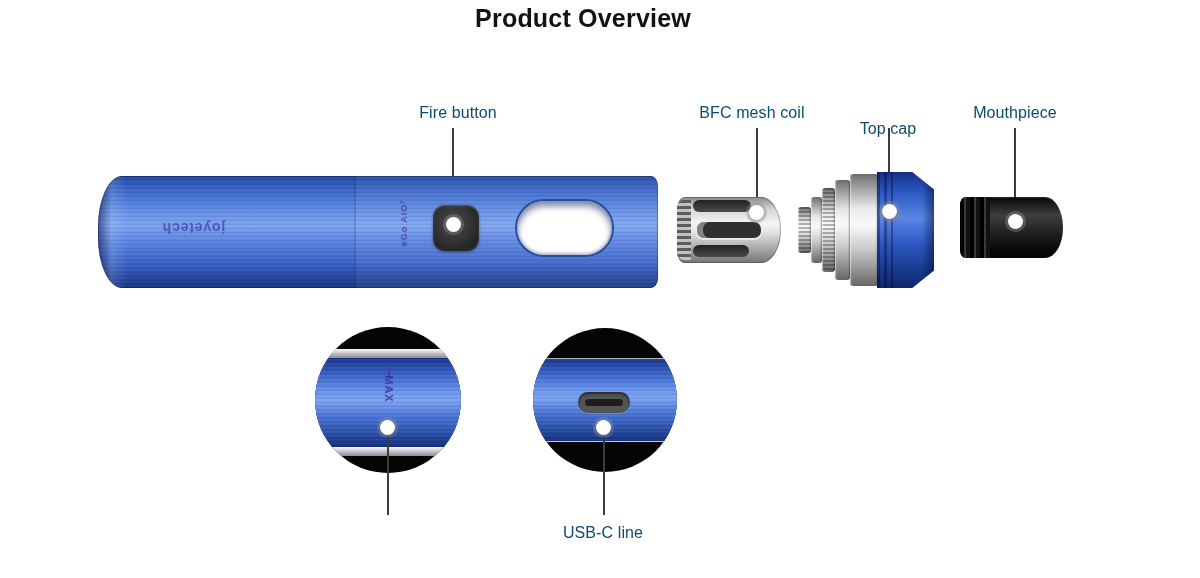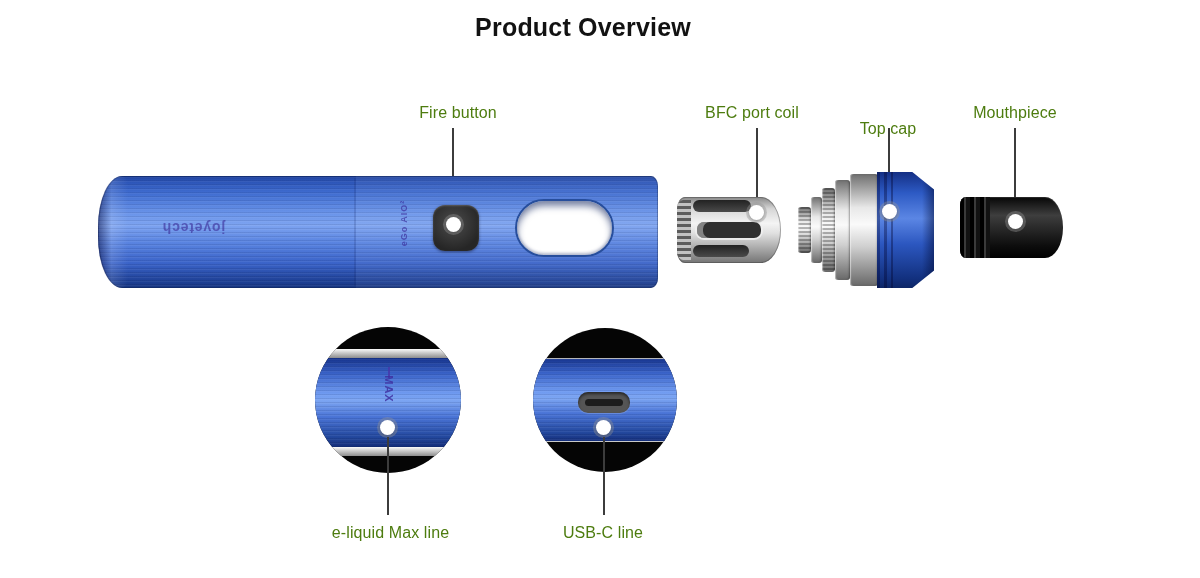--- a/index.html
+++ b/index.html
@@ -1,25 +1,25 @@
 <!DOCTYPE html>
 <html><head>
 <meta charset="utf-8">
 <style>
   html,body{margin:0;padding:0;background:#fff;}
   .canvas{
     position:relative;width:1200px;height:578px;background:#fff;overflow:hidden;
     font-family:"Liberation Sans",sans-serif;
   }
   .page-title{
-    position:absolute;top:13px;left:0;right:34px;text-align:center;
+    position:absolute;top:4px;left:0;right:34px;text-align:center;
     font-size:25px;font-weight:700;color:#121212;letter-spacing:.2px;
   }
   .label{
-    position:absolute;font-size:16px;color:#4d7c0f;text-align:center;letter-spacing:.1px;
+    position:absolute;font-size:16px;color:#0c4a6e;text-align:center;letter-spacing:.1px;
   }
   .cline{position:absolute;width:2px;background:#3c3c3c;}
   .dot{
     position:absolute;width:15px;height:15px;border-radius:50%;background:#fff;
     box-shadow:0 0 0 3px rgba(150,150,150,.40),0 1px 3px rgba(0,0,0,.35);
   }
   
   .device-body{
     position:absolute;left:98px;top:176px;width:560px;height:112px;
     border-radius:24px 7px 7px 24px / 52px 10px 10px 52px;
@@ -143,21 +143,21 @@
   }
 </style>
 </head>
 <body>
 
 <div class="canvas">
 
   <div class="page-title">Product Overview</div>
 
   <div class="label" style="left:393px;top:104px;width:130px;">Fire button</div>
-  <div class="label" style="left:687px;top:104px;width:130px;">BFC port coil</div>
+  <div class="label" style="left:687px;top:104px;width:130px;">BFC mesh coil</div>
   <div class="label" style="left:823px;top:120px;width:130px;">Top cap</div>
   <div class="label" style="left:950px;top:104px;width:130px;">Mouthpiece</div>
 
   <div class="cline" style="left:452px;top:128px;height:90px;"></div>
   <div class="cline" style="left:756px;top:128px;height:79px;"></div>
   <div class="cline" style="left:888px;top:128px;height:78px;"></div>
   <div class="cline" style="left:1014px;top:128px;height:88px;"></div>
 
   <div class="device-body">
     <div class="body-ridges"></div>
@@ -214,16 +214,15 @@
     </div>
     <div class="usb-port">
       <div class="usb-slot"></div>
     </div>
     <div class="dot" style="left:63px;top:92px;"></div>
   </div>
 
   <div class="cline" style="left:387px;top:437px;height:78px;"></div>
   <div class="cline" style="left:603px;top:437px;height:78px;"></div>
 
-  <div class="label" style="left:308px;top:524px;width:165px;">e-liquid Max line</div>
   <div class="label" style="left:538px;top:524px;width:130px;">USB-C line</div>
 
 </div>
 
 </body></html>

